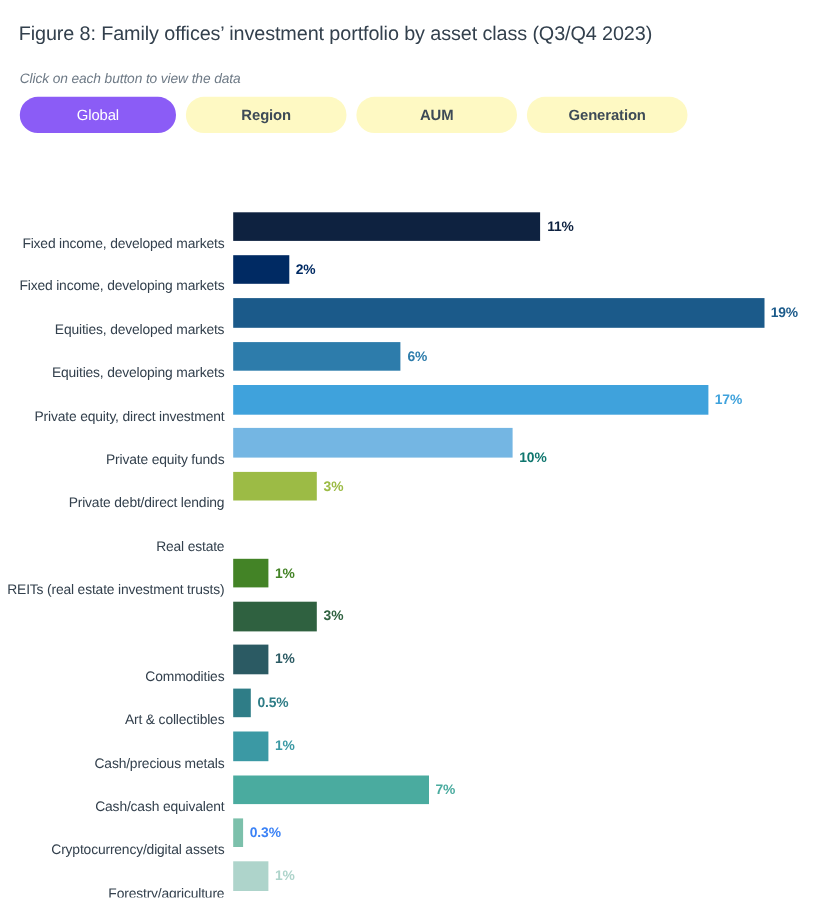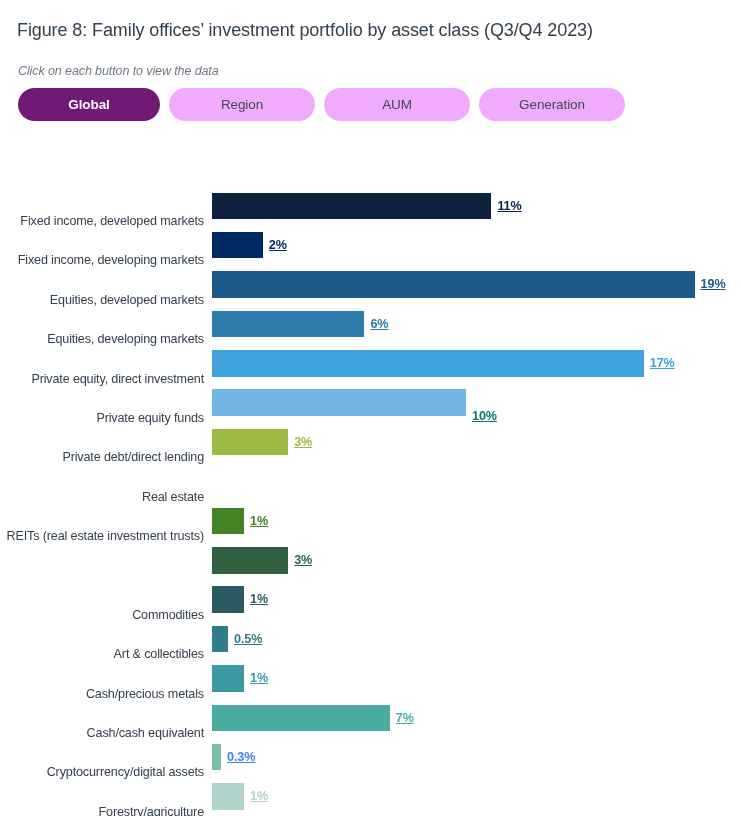--- a/index.html
+++ b/index.html
@@ -64,29 +64,29 @@
     align-items: center;
     justify-content: center;
     font-size: 13.5px;
     letter-spacing: -0.1px;
     cursor: pointer;
     user-select: none;
     box-sizing: border-box;
   }
   .tab-btn.active {
     width: 142px;
-    background: #701a75;
+    background: #8b5cf6;
     color: #ffffff;
-    font-weight: 700;
+    font-weight: 400;
   }
   .tab-btn.idle {
     width: 146px;
-    background: #f0abfc;
+    background: #fef9c3;
     color: #3d4a56;
-    font-weight: 400;
+    font-weight: 700;
   }
 
   
   #chart {
     position: absolute;
     left: 0;
     top: 186px;
     width: 741px;
     height: 630px;
   }
@@ -123,21 +123,20 @@
     display: block;
   }
 
   .bar-value {
     font-size: 12.6px;
     font-weight: 700;
     letter-spacing: -0.1px;
     margin-left: 6px;
     white-space: nowrap;
     line-height: 26.5px;
-    text-decoration: underline;
   }
 </style>
 </head>
 <body>
 
 <div id="figure-root">
 
   <div class="fig-title">Figure 8: Family offices’ investment portfolio by asset class (Q3/Q4 2023)</div>
 
   <div class="fig-hint">Click on each button to view the data</div>

